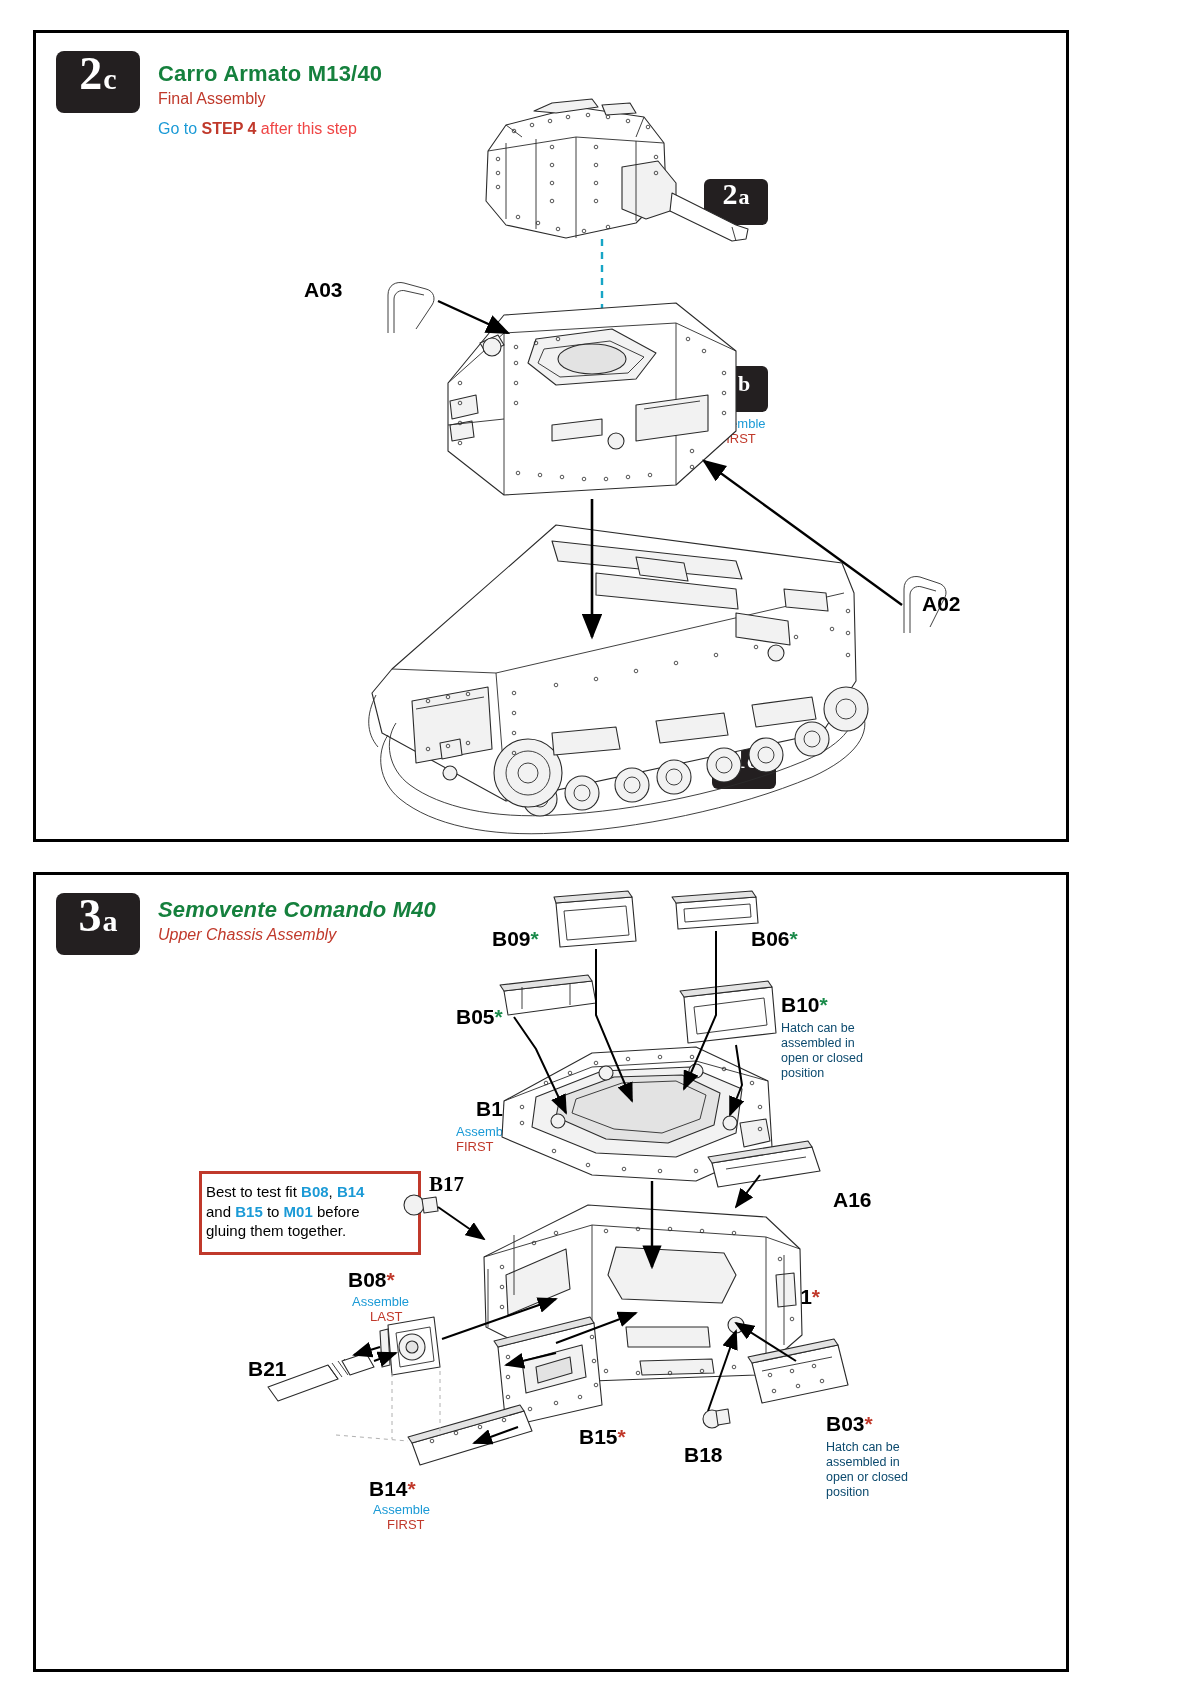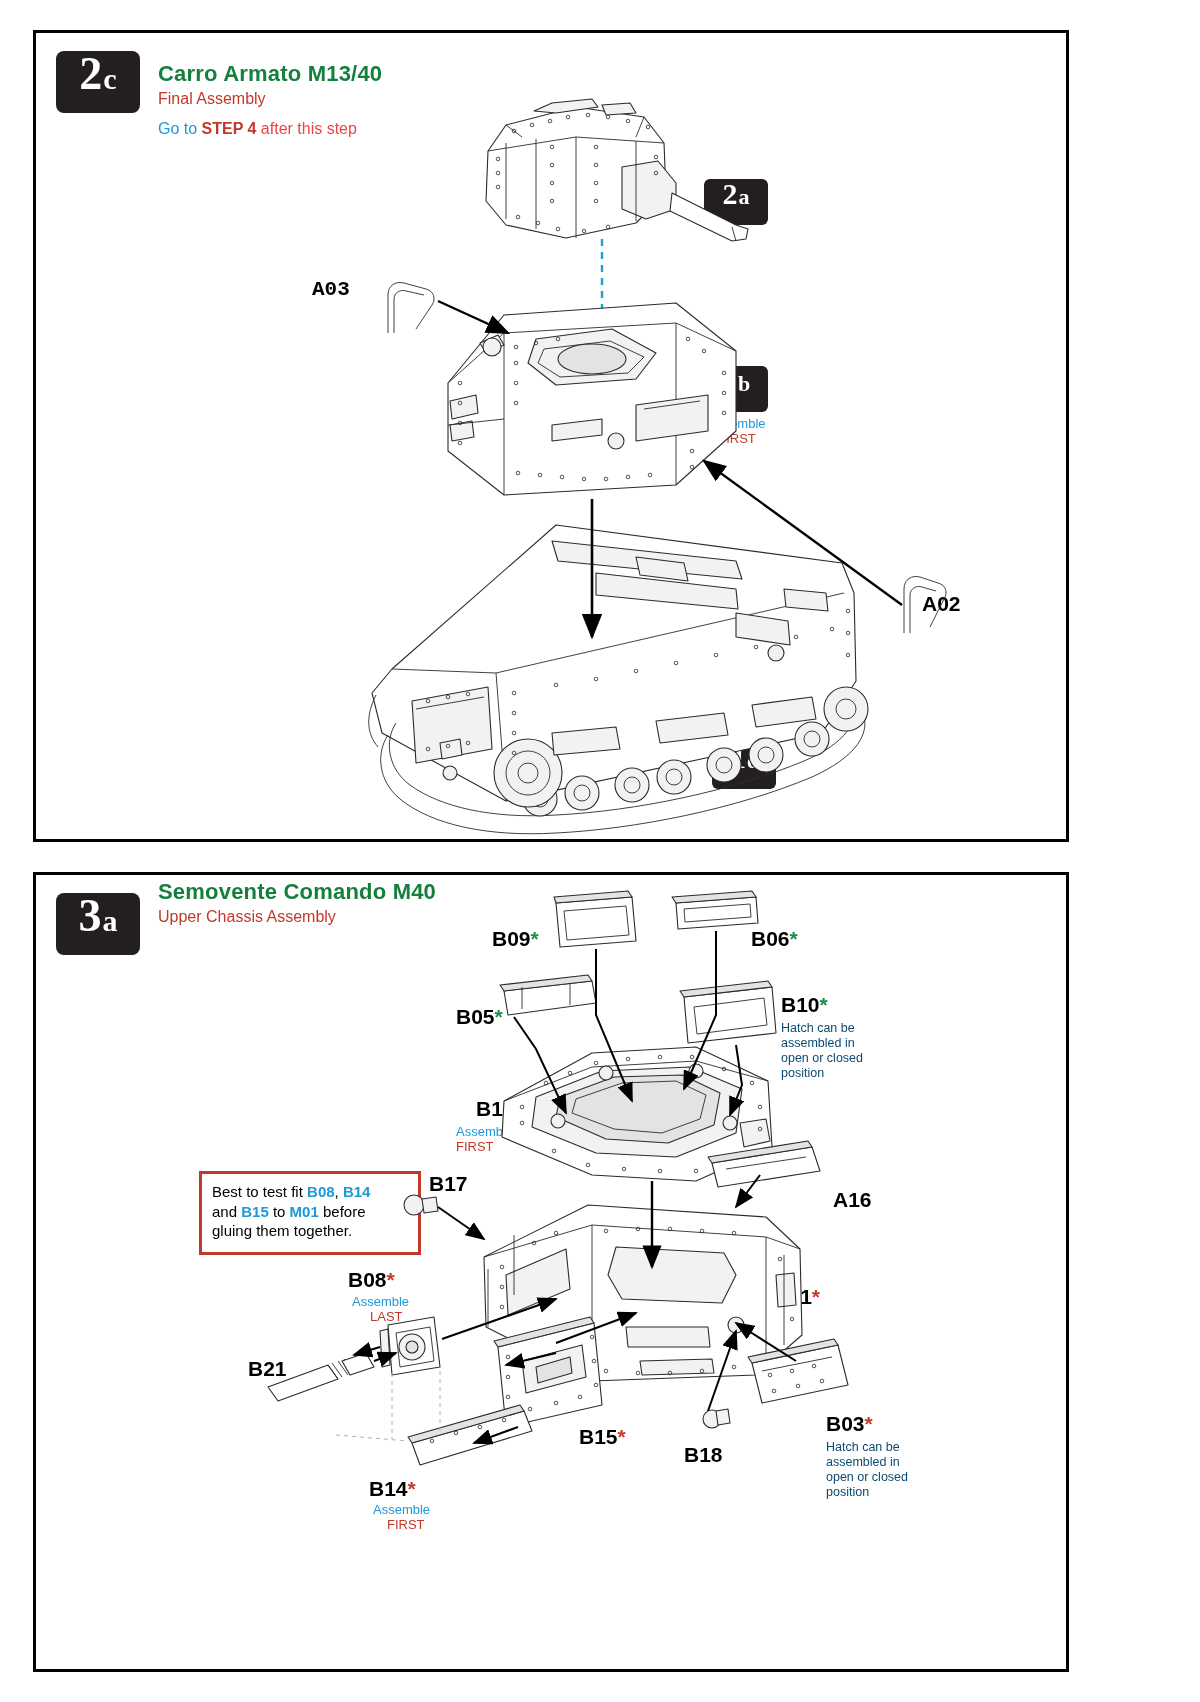--- a/index.html
+++ b/index.html
@@ -47,21 +47,21 @@
     font-size: 30px;
     font-weight: bold;
     line-height: 1;
     margin-left: 1px;
   }
   #badge-2c { left: 20px; top: 18px; width: 84px; height: 62px; }
   #badge-3a { left: 20px; top: 18px; width: 84px; height: 62px; }
 
   .title-block { position: absolute; }
   #title-2c { left: 122px; top: 28px; }
-  #title-3a { left: 122px; top: 4px; }
+  #title-3a { left: 122px; top: 22px; font-style: italic; }
   .title-main {
     color: #15803d;
     font-size: 22px;
     font-weight: bold;
     letter-spacing: 0.2px;
     white-space: nowrap;
   }
   .title-sub {
     color: #c0392b;
     font-size: 16px;
@@ -115,21 +115,21 @@
     font-size: 12.5px;
     line-height: 1.2;
     color: #0c4a6e;
     white-space: nowrap;
   }
 
   .tip-box {
     position: absolute;
     border: 3px solid #c0392b;
     background: #fff;
-    padding: 8px 10px;
+    padding: 8px 4px;
     font-size: 15px;
     line-height: 1.3;
     color: #000;
     box-sizing: border-box;
   }
   .tip-box b.cy { color: #1b9ad6; }
 
   svg.art { position: absolute; left: 0; top: 0; overflow: visible; }
   .ln { stroke: #000; fill: none; }
   .drw { stroke: #2b2b2b; fill: #ffffff; stroke-width: 1.1; stroke-linejoin: round; }
@@ -168,21 +168,21 @@
     <div class="assemble-note" style="left:658px; top:384px; width:86px;">
       <span class="a">Assemble</span>
       <span class="b">FIRST</span>
     </div>
 
     <div class="sub-badge" style="left:676px; top:710px; width:64px; height:46px;">
       <span class="n">1</span>
         <span class="l">e</span>
     </div>
 
-    <div class="part-label" style="left:276px; top:245px;font-family:Liberation Mono, monospace;">
+    <div class="part-label" style="left:268px; top:245px;">
       <span>A03</span>
     </div>
     <div class="part-label" style="left:886px; top:559px;">
       <span>A02</span>
     </div>
 
     <svg class="art" width="1036" height="812" viewBox="0 0 1036 812">
       <defs>
         <marker id="arrowBlk" markerWidth="10" markerHeight="8" refX="9" refY="4" orient="auto">
           <path d="M0,0 L10,4 L0,8 z" fill="#000"></path>
@@ -409,21 +409,21 @@
     </div>
 
     <div class="part-label" style="left:440px; top:222px;">
       <span>B13</span>
     </div>
     <div class="assemble-note" style="left:420px; top:250px; width:98px; text-align:left;">
       <span class="a">Assemble</span>
       <span class="b">FIRST</span>
     </div>
 
-    <div class="part-label" style="left:393px; top:297px;">
+    <div class="part-label" style="left:393px; top:297px;font-family:Liberation Serif, serif;">
       <span>B17</span>
     </div>
     <div class="part-label" style="left:797px; top:313px;">
       <span>A16</span>
     </div>
 
     <div class="part-label" style="left:312px; top:393px;">
       <span>B08</span><span class="star">*</span>
     </div>
     <div class="assemble-note" style="left:316px; top:420px; width:98px; text-align:left;">

